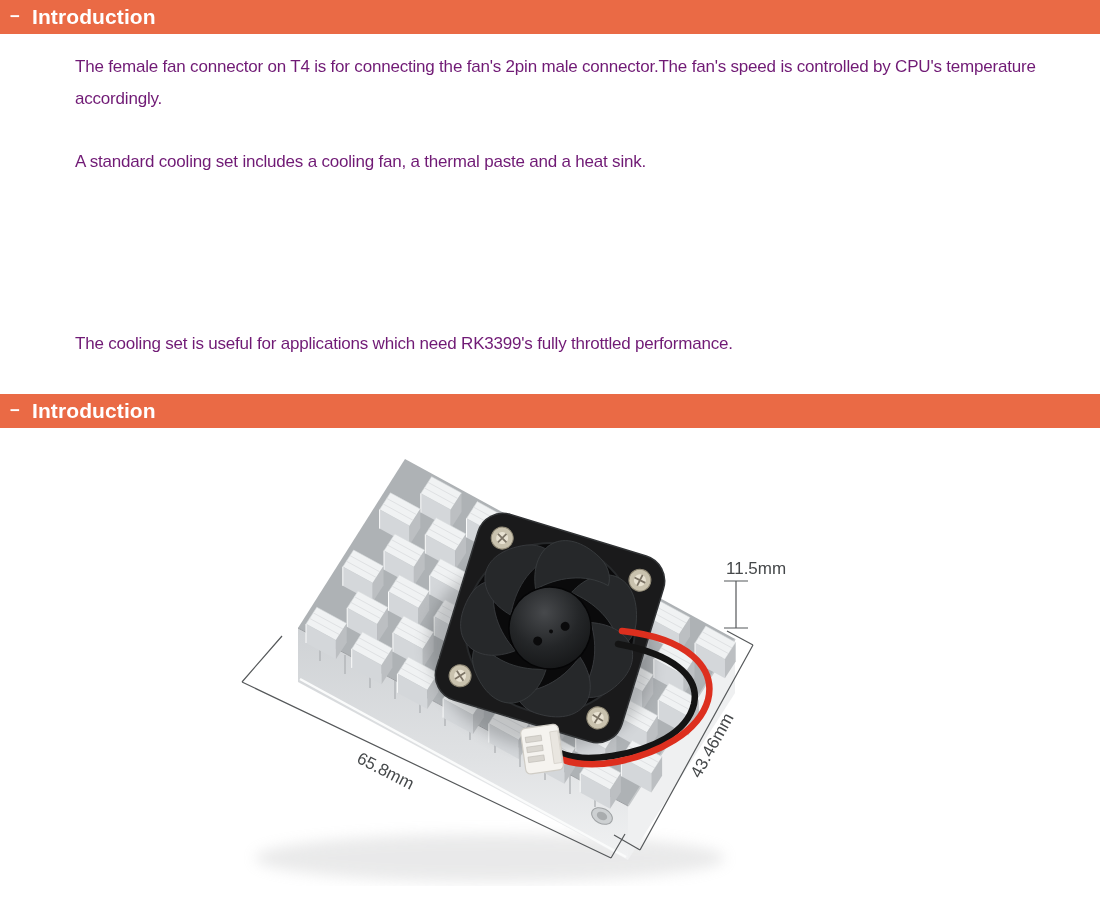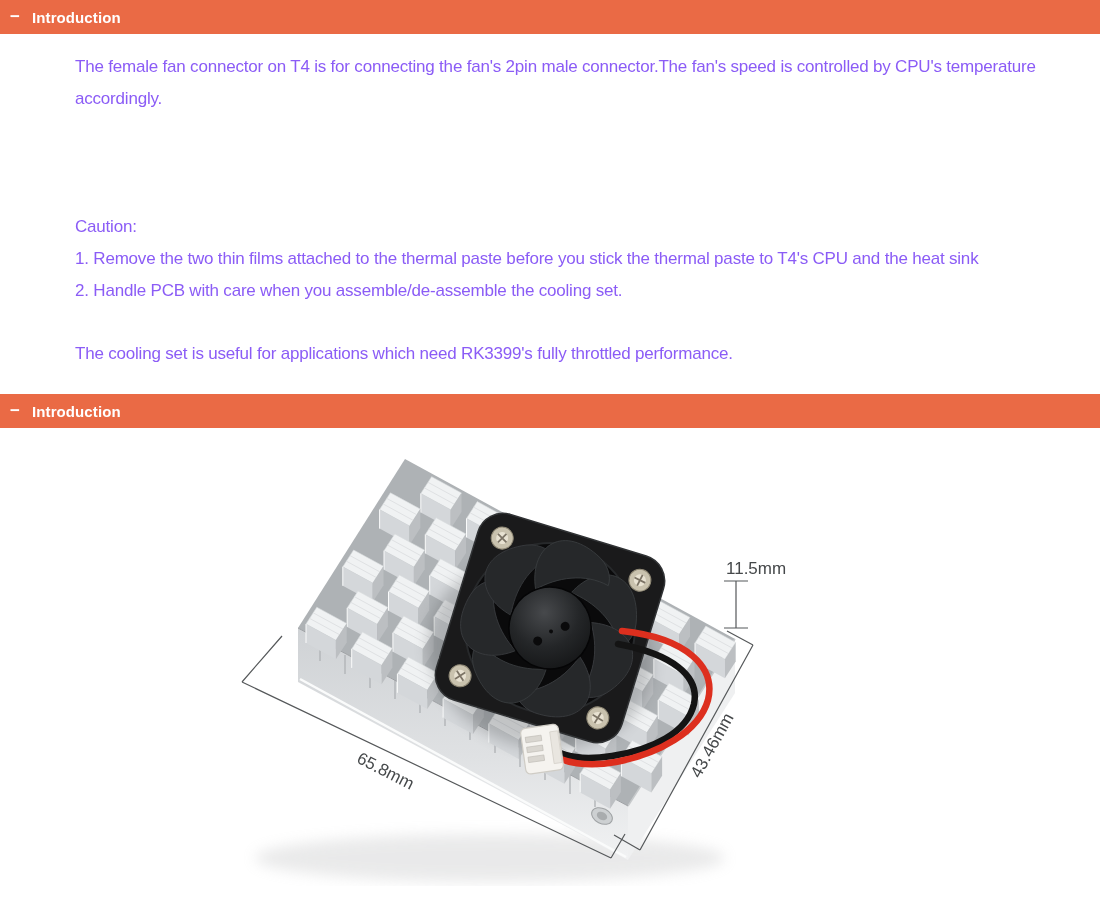--- a/index.html
+++ b/index.html
@@ -8,54 +8,50 @@
     font-family:"Liberation Sans","DejaVu Sans",sans-serif;color:#4f5256;
   }
   .section-bar{
     position:absolute;left:0;right:0;height:34px;background:#ea6a45;color:#ffffff;
     display:flex;align-items:center;
   }
   .section-bar .toggle{
     width:22px;margin-left:10px;font-weight:700;font-size:17px;line-height:34px;cursor:pointer;
   }
   .section-bar .title{
-    font-weight:700;font-size:15px;letter-spacing:0.1px;
+    font-weight:700;font-size:21px;letter-spacing:0.1px;
   }
   .bar-intro{top:0;}
   .bar-spec{top:394px;}
   .bodytext{
     position:absolute;left:75px;width:985px;font-size:17px;line-height:32px;
-    letter-spacing:-0.2px;color:#8b5cf6;
+    letter-spacing:-0.2px;color:#701a75;
   }
   .p1{top:51px;}
   .p2{top:146px;}
   .caution{top:211px;}
-  .p3{top:338px;}
+  .p3{top:328px;}
   .caution div{white-space:nowrap;}
   .figure{
     position:absolute;left:230px;top:416px;width:600px;height:470px;
   }
   svg text{font-family:"Liberation Sans","DejaVu Sans",sans-serif;}
 </style>
 </head>
 <body>
 
 <div class="page">
 
   <div class="section-bar bar-intro">
     <span class="toggle">−</span>
     <span class="title">Introduction</span>
   </div>
 
   <div class="bodytext p1">The female fan connector on T4 is for connecting the fan's 2pin male connector.The fan's speed is controlled by CPU's temperature accordingly.</div>
-  <div class="bodytext caution">
-    <div>Caution:</div>
-    <div>1. Remove the two thin films attached to the thermal paste before you stick the thermal paste to T4's CPU and the heat sink</div>
-    <div>2. Handle PCB with care when you assemble/de-assemble the cooling set.</div>
-  </div>
+  <div class="bodytext p2">A standard cooling set includes a cooling fan, a thermal paste and a heat sink.</div>
   <div class="bodytext p3">The cooling set is useful for applications which need RK3399's fully throttled performance.</div>
 
   <div class="section-bar bar-spec">
     <span class="toggle">−</span>
     <span class="title">Introduction</span>
   </div>
 
   <div class="figure">
     <svg width="600" height="470" viewBox="230 440 600 470" xmlns="http://www.w3.org/2000/svg">
       <defs>

